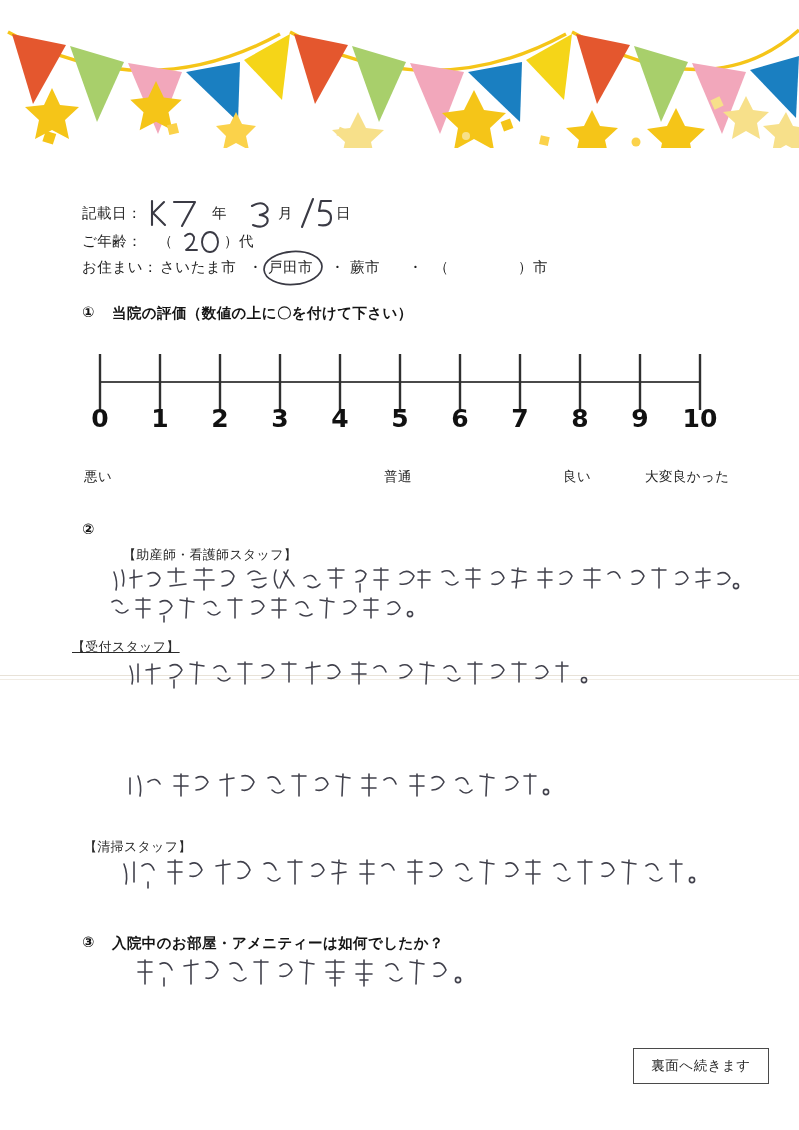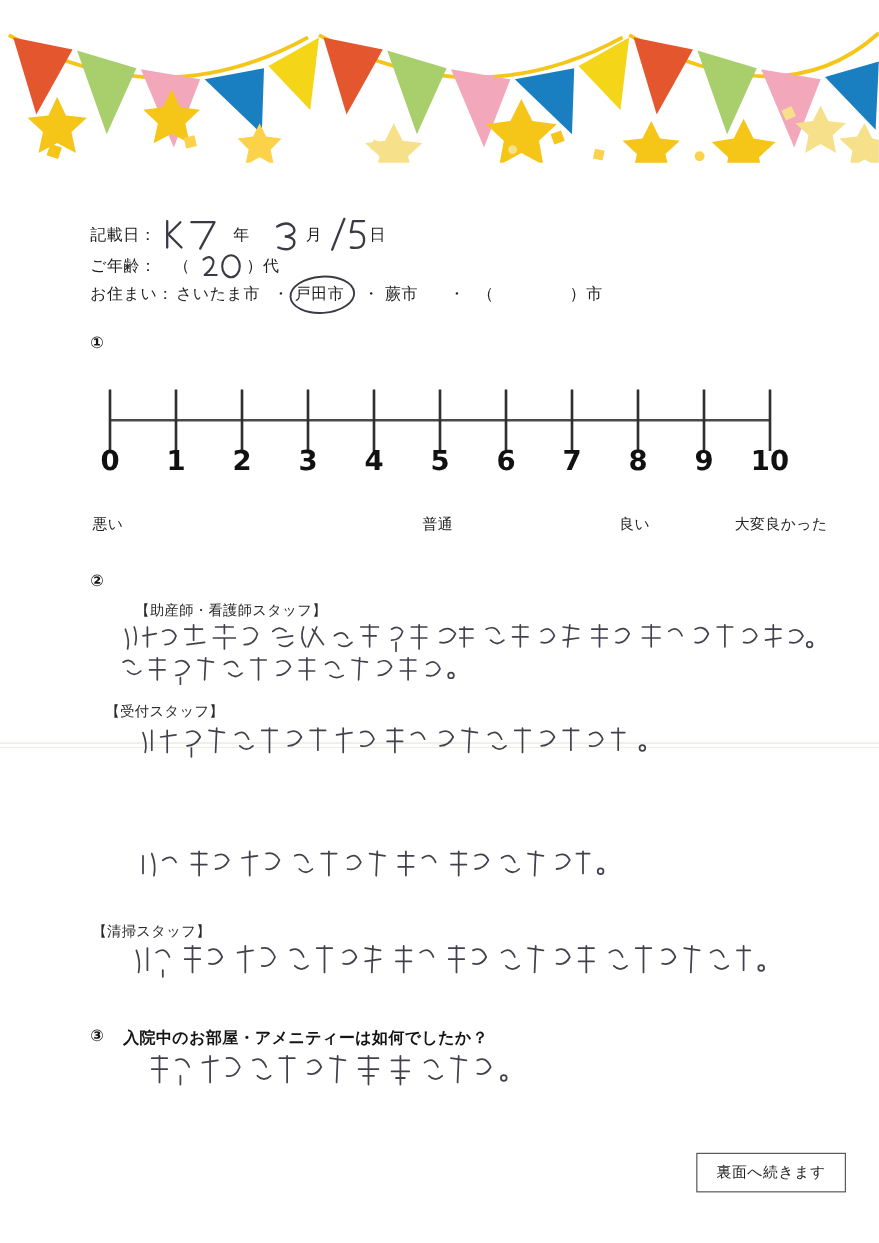--- a/index.html
+++ b/index.html
@@ -224,20 +224,21 @@
         <ellipse cx="33" cy="20" rx="29" ry="16.5" fill="none" stroke="#3a3a44" stroke-width="1.7" transform="rotate(-4 33 20)"></ellipse>
       </svg>
     </div>
     <div class="fld printed" style="left:330px; top:258px;">・</div>
     <div class="fld printed" style="left:350px; top:258px;">蕨市</div>
     <div class="fld printed" style="left:408px; top:258px;">・</div>
     <div class="fld printed" style="left:434px; top:258px;">（</div>
     <div class="fld printed" style="left:518px; top:258px;">）市</div>
 
     <div class="fld printed-bold" style="left:82px; top:304px;">①</div>
+    <div class="fld printed-bold" style="left:112px; top:304px;">当院の評価（数値の上に〇を付けて下さい）</div>
 
     <div id="scale-wrap">
       <svg width="610" height="60" viewBox="0 0 610 60">
         <line x1="5" y1="30" x2="605" y2="30" stroke="#4a4a4a" stroke-width="2.2"></line>
         <g stroke="#2f2f2f" stroke-width="2.4">
           <line x1="5" y1="2" x2="5" y2="58"></line>
           <line x1="65" y1="2" x2="65" y2="58"></line>
           <line x1="125" y1="2" x2="125" y2="58"></line>
           <line x1="185" y1="2" x2="185" y2="58"></line>
           <line x1="245" y1="2" x2="245" y2="58"></line>
@@ -259,21 +260,21 @@
     <div class="scale-num" style="left:383px;">5</div>
     <div class="scale-num" style="left:443px;">6</div>
     <div class="scale-num" style="left:503px;">7</div>
     <div class="scale-num" style="left:563px;">8</div>
     <div class="scale-num" style="left:623px;">9</div>
     <div class="scale-num" style="left:678px; width:44px;">10</div>
 
     <div class="anchor" style="left:84px;">悪い</div>
     <div class="anchor" style="left:384px;">普通</div>
     <div class="anchor" style="left:563px;text-align:center;">良い</div>
-    <div class="anchor" style="left:668px;">大変良かった</div>
+    <div class="anchor" style="left:645px;">大変良かった</div>
 
     <div class="fld printed-bold" style="left:82px; top:521px;">②</div>
 
     <div class="fld bracket-label" style="left:84px; top:546px;margin-left:39px;">【助産師・看護師スタッフ】</div>
     <div class="ink" style="left:108px; top:562px;">
       <svg width="632" height="62" viewBox="0 0 632 62">
         <g fill="none" stroke="#41414c" stroke-width="1.55" stroke-linecap="round" stroke-linejoin="round">
           <path d="M6 10 Q10 20 8 28 M14 8 Q17 16 15 24 M22 16 L34 14 M26 8 L26 26 M40 12 Q48 8 52 16 Q50 24 42 24 M60 10 L76 10 M68 6 L68 20 M62 24 L78 22"></path>
           <path d="M88 8 L104 8 M96 6 L96 14 M86 18 L106 18 M96 18 L96 28 M114 10 Q122 6 126 14 Q124 24 114 24"></path>
           <path d="M140 12 Q146 6 152 12 M144 18 L158 16 M146 24 Q152 28 158 22 M168 8 Q164 18 170 26 M176 10 L186 24 M180 8 L172 26"></path>
@@ -295,21 +296,21 @@
           <path d="M102 8 Q110 2 114 10 M106 16 Q112 22 118 16 M126 4 L140 4 M133 2 L133 22"></path>
           <path d="M150 6 Q158 2 162 10 Q158 18 150 18 M170 4 L184 4 M177 2 L177 22 M170 14 L184 14"></path>
           <path d="M194 8 Q202 2 206 12 M198 18 Q204 22 210 18 M218 4 L232 6 M225 2 L224 22"></path>
           <path d="M242 6 Q250 2 254 10 Q250 18 242 18 M262 4 L276 4 M269 2 L269 22 M262 14 L276 14"></path>
           <path d="M286 8 Q294 2 298 12 Q294 20 286 18"></path>
           <circle cx="308" cy="18" r="2.6"></circle>
         </g>
       </svg>
     </div>
 
-    <div class="fld bracket-label" style="left:96px; top:638px;">【受付スタッフ】</div>
+    <div class="fld bracket-label" style="left:72px; top:638px;text-decoration:underline;">【受付スタッフ】</div>
     <div class="ink" style="left:124px; top:660px;">
       <svg width="470" height="34" viewBox="0 0 470 34">
         <g fill="none" stroke="#41414c" stroke-width="1.55" stroke-linecap="round" stroke-linejoin="round">
           <path d="M6 6 Q10 16 8 24 M14 4 L14 22 M22 10 L36 8 M28 4 L28 24"></path>
           <path d="M46 6 Q54 2 58 10 Q54 18 46 18 M50 20 L50 28 M66 4 L80 6 M73 2 L72 24"></path>
           <path d="M90 8 Q98 2 102 12 M94 18 Q100 24 106 18 M114 4 L128 4 M121 2 L121 24"></path>
           <path d="M138 6 Q146 2 150 10 Q146 18 138 18 M158 4 L172 4 M165 2 L165 22"></path>
           <path d="M182 8 L196 6 M188 2 L188 24 M204 6 Q212 2 216 12 Q212 20 204 18"></path>
           <path d="M228 4 L242 4 M235 2 L235 24 M228 14 L242 14 M250 8 Q258 2 262 12"></path>
           <path d="M276 6 Q284 2 288 10 Q284 18 276 18 M296 4 L310 6 M303 2 L302 24"></path>

